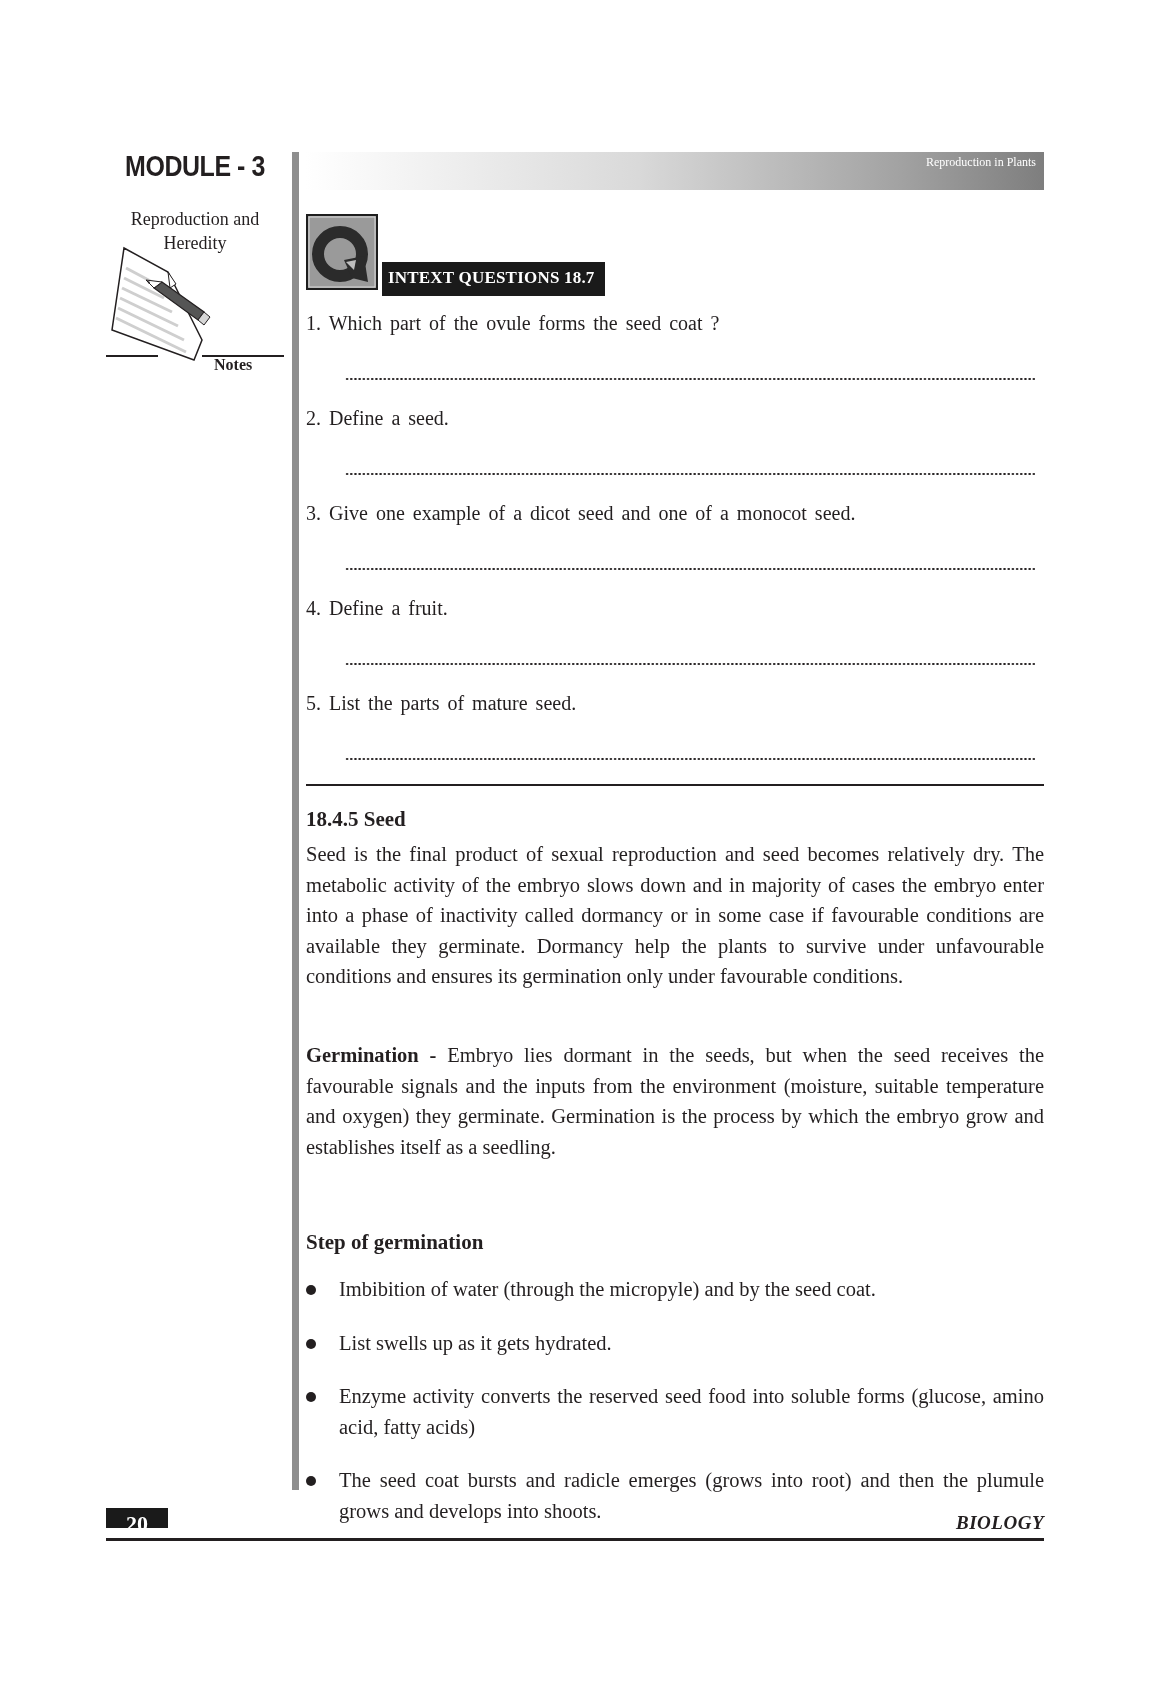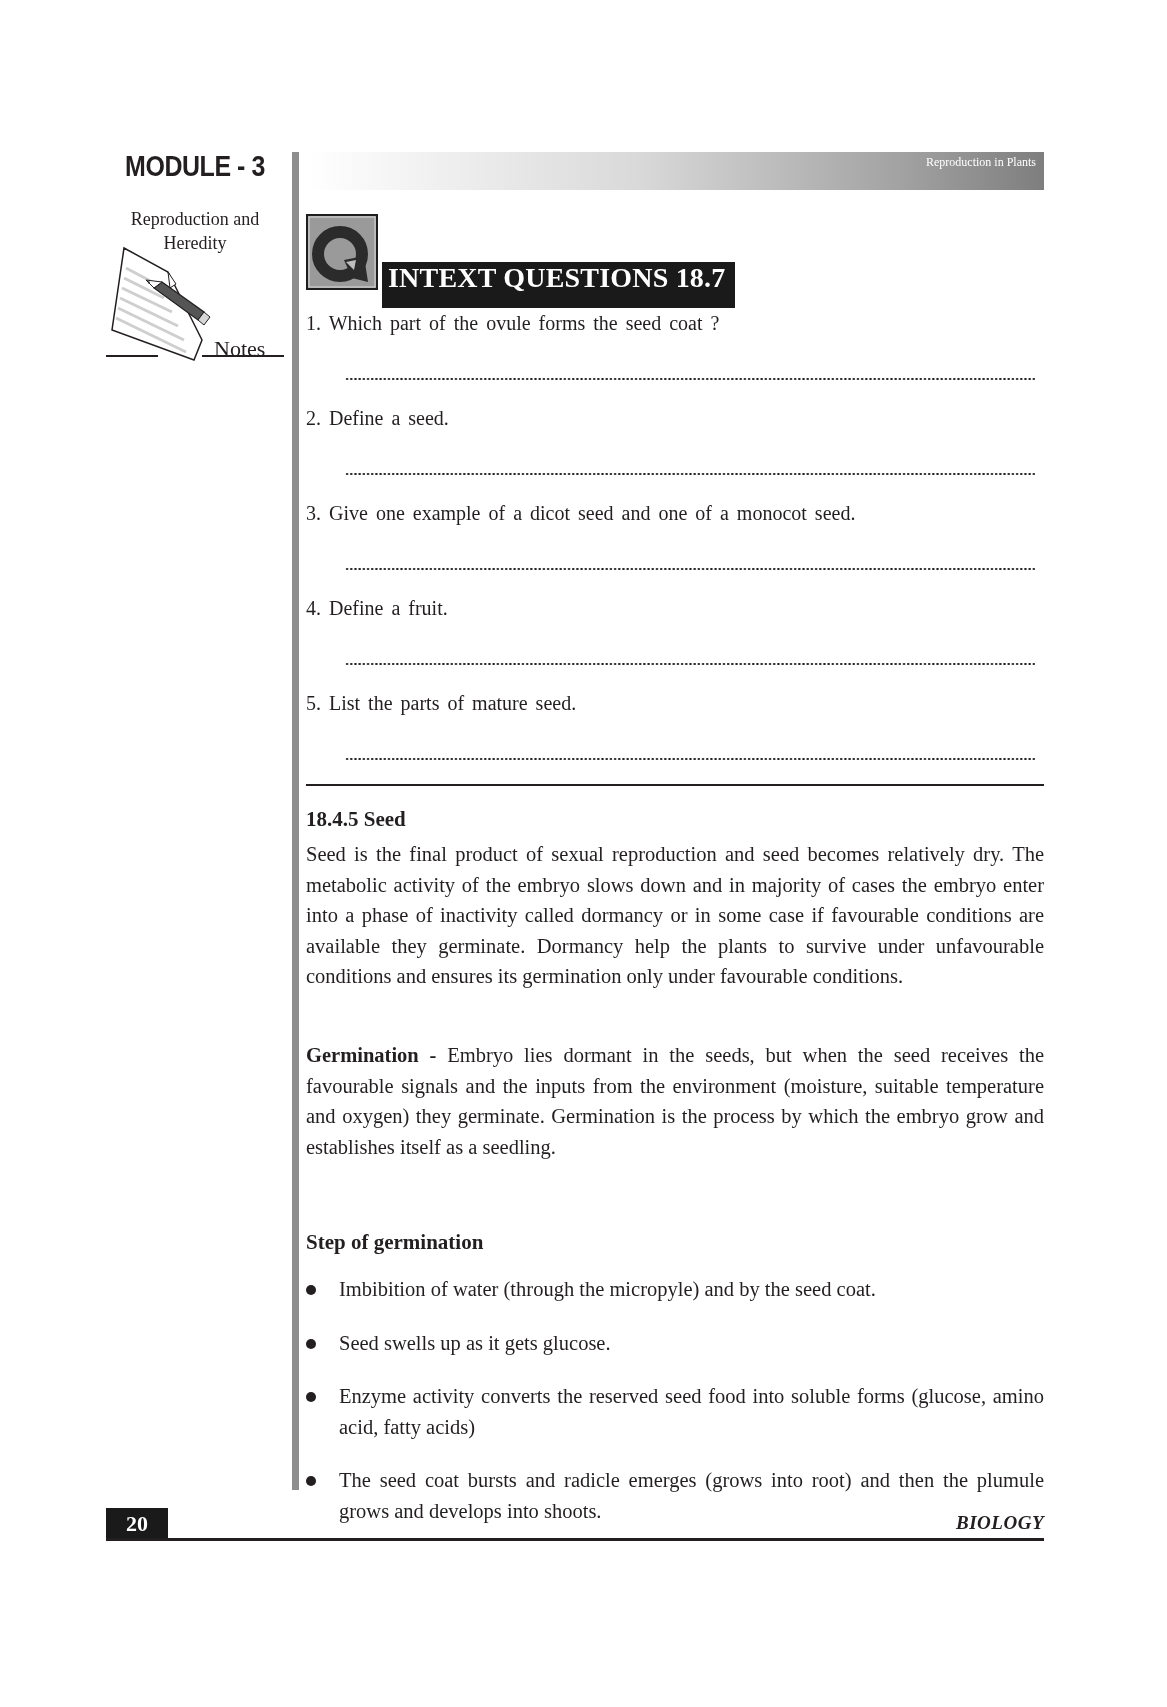--- a/index.html
+++ b/index.html
@@ -8,36 +8,36 @@
 
   
   .module-title { position: absolute; left: 110px; top: 150px; width: 170px; text-align: center;
                   font-family: "Liberation Sans", "DejaVu Sans", sans-serif; font-weight: bold;
                   font-size: 29px; letter-spacing: -0.5px; transform: scaleX(0.86); transform-origin: center; }
   .module-sub { position: absolute; left: 110px; top: 188px; width: 170px; text-align: center;
                 font-size: 18px; line-height: 24px; margin-top: 19px; }
   .notes-icon { position: absolute; left: 106px; top: 244px; width: 110px; height: 125px; }
   .notes-line-left { position: absolute; left: 106px; top: 355px; width: 52px; height: 2px; background: #231f20; }
   .notes-line-right { position: absolute; left: 202px; top: 355px; width: 82px; height: 2px; background: #231f20; }
-  .notes-label { position: absolute; left: 214px; top: 336px; font-size: 22px; font-weight: normal; }
+  .notes-label { position: absolute; left: 214px; top: 356px; font-size: 16px; font-weight: bold; }
 
   
   .vbar { position: absolute; left: 292px; top: 152px; width: 7px; height: 1338px; background: #8e8e8e; }
 
   
   .header-band { position: absolute; left: 306px; top: 152px; width: 738px; height: 38px;
                  background: linear-gradient(to right, #ffffff 0%, #d9d9d9 45%, #a3a3a3 80%, #7e7e7e 100%); }
   .header-band span { position: absolute; right: 8px; top: 3px; color: #ffffff; font-size: 12px; }
 
   
   .q-icon { position: absolute; left: 306px; top: 214px; width: 72px; height: 76px;
             background: #1e1e1e; padding: 2px; box-sizing: border-box; }
   .q-icon svg { display: block; width: 100%; height: 100%; }
-  .intext-title { position: absolute; left: 382px; top: 262px; height: 30px; padding: 0 10px 16px 6px;
-                  background: #1a1a1a; color: #ffffff; font-size: 28px; font-weight: bold;
+  .intext-title { position: absolute; left: 382px; top: 262px; height: 30px; padding: 0 10px 4px 6px;
+                  background: #1a1a1a; color: #ffffff; font-size: 17px; font-weight: bold;
                   line-height: 31px; letter-spacing: 0.2px; }
 
   
   .q { position: absolute; left: 306px; font-size: 20px; word-spacing: 3px; }
   .dots { position: absolute; left: 345px; width: 690px; height: 4px;
           background-image: radial-gradient(circle, #231f20 0.9px, transparent 1.2px);
           background-size: 4.2px 4px; background-repeat: repeat-x; }
 
   .rule { position: absolute; left: 306px; top: 784px; width: 738px; height: 2px; background: #231f20; }
 
@@ -45,21 +45,21 @@
   .section-head { position: absolute; left: 306px; top: 807px; font-size: 21px; font-weight: bold; }
   .para { position: absolute; left: 306px; width: 738px; font-size: 20.5px; line-height: 30.5px;
           text-align: justify; }
   .para b { font-weight: bold; }
   .sub-head { position: absolute; left: 306px; top: 1230px; font-size: 21px; font-weight: bold; }
   .bullet { position: absolute; left: 306px; width: 738px; font-size: 20.5px; line-height: 31px; margin-top: 48px; }
   .bullet .dot { position: absolute; left: 0; top: 11px; width: 10px; height: 10px; border-radius: 50%; background: #231f20; }
   .bullet .txt { margin-left: 33px; display: block; text-align: justify; }
 
   
-  .page-num { position: absolute; left: 106px; top: 1508px; width: 62px; height: 32px; background: #1a1a1a;
+  .page-num { position: absolute; left: 106px; top: 1508px; width: 62px; height: 20px; background: #1a1a1a;
               color: #ffffff; font-size: 22px; font-weight: bold; text-align: center; line-height: 32px; }
   .footer-rule { position: absolute; left: 106px; top: 1538px; width: 938px; height: 3px; background: #231f20; }
   .footer-subject { position: absolute; right: 123px; top: 1512px; font-size: 19px; font-weight: bold; font-style: italic; letter-spacing: 0.5px; }
 </style>
 </head>
 <body>
 
 <div class="module-title">MODULE - 3</div>
 <div class="module-sub">
   <div>Reproduction and</div>
@@ -128,21 +128,21 @@
 </div>
 
 <div class="sub-head">Step of germination</div>
 
 <div class="bullet" style="top:1226px;">
   <span class="dot"></span>
   <span class="txt">Imbibition of water (through the micropyle) and by the seed coat.</span>
 </div>
 <div class="bullet" style="top:1280px;">
   <span class="dot"></span>
-  <span class="txt">Seed swells up as it gets glucose.</span>
+  <span class="txt">List swells up as it gets hydrated.</span>
 </div>
 <div class="bullet" style="top:1333px;">
   <span class="dot"></span>
   <span class="txt">Enzyme activity converts the reserved seed food into soluble forms (glucose, amino acid, fatty acids)</span>
 </div>
 <div class="bullet" style="top:1417px;">
   <span class="dot"></span>
   <span class="txt">The seed coat bursts and radicle emerges (grows into root) and then the plumule grows and develops into shoots.</span>
 </div>
 

